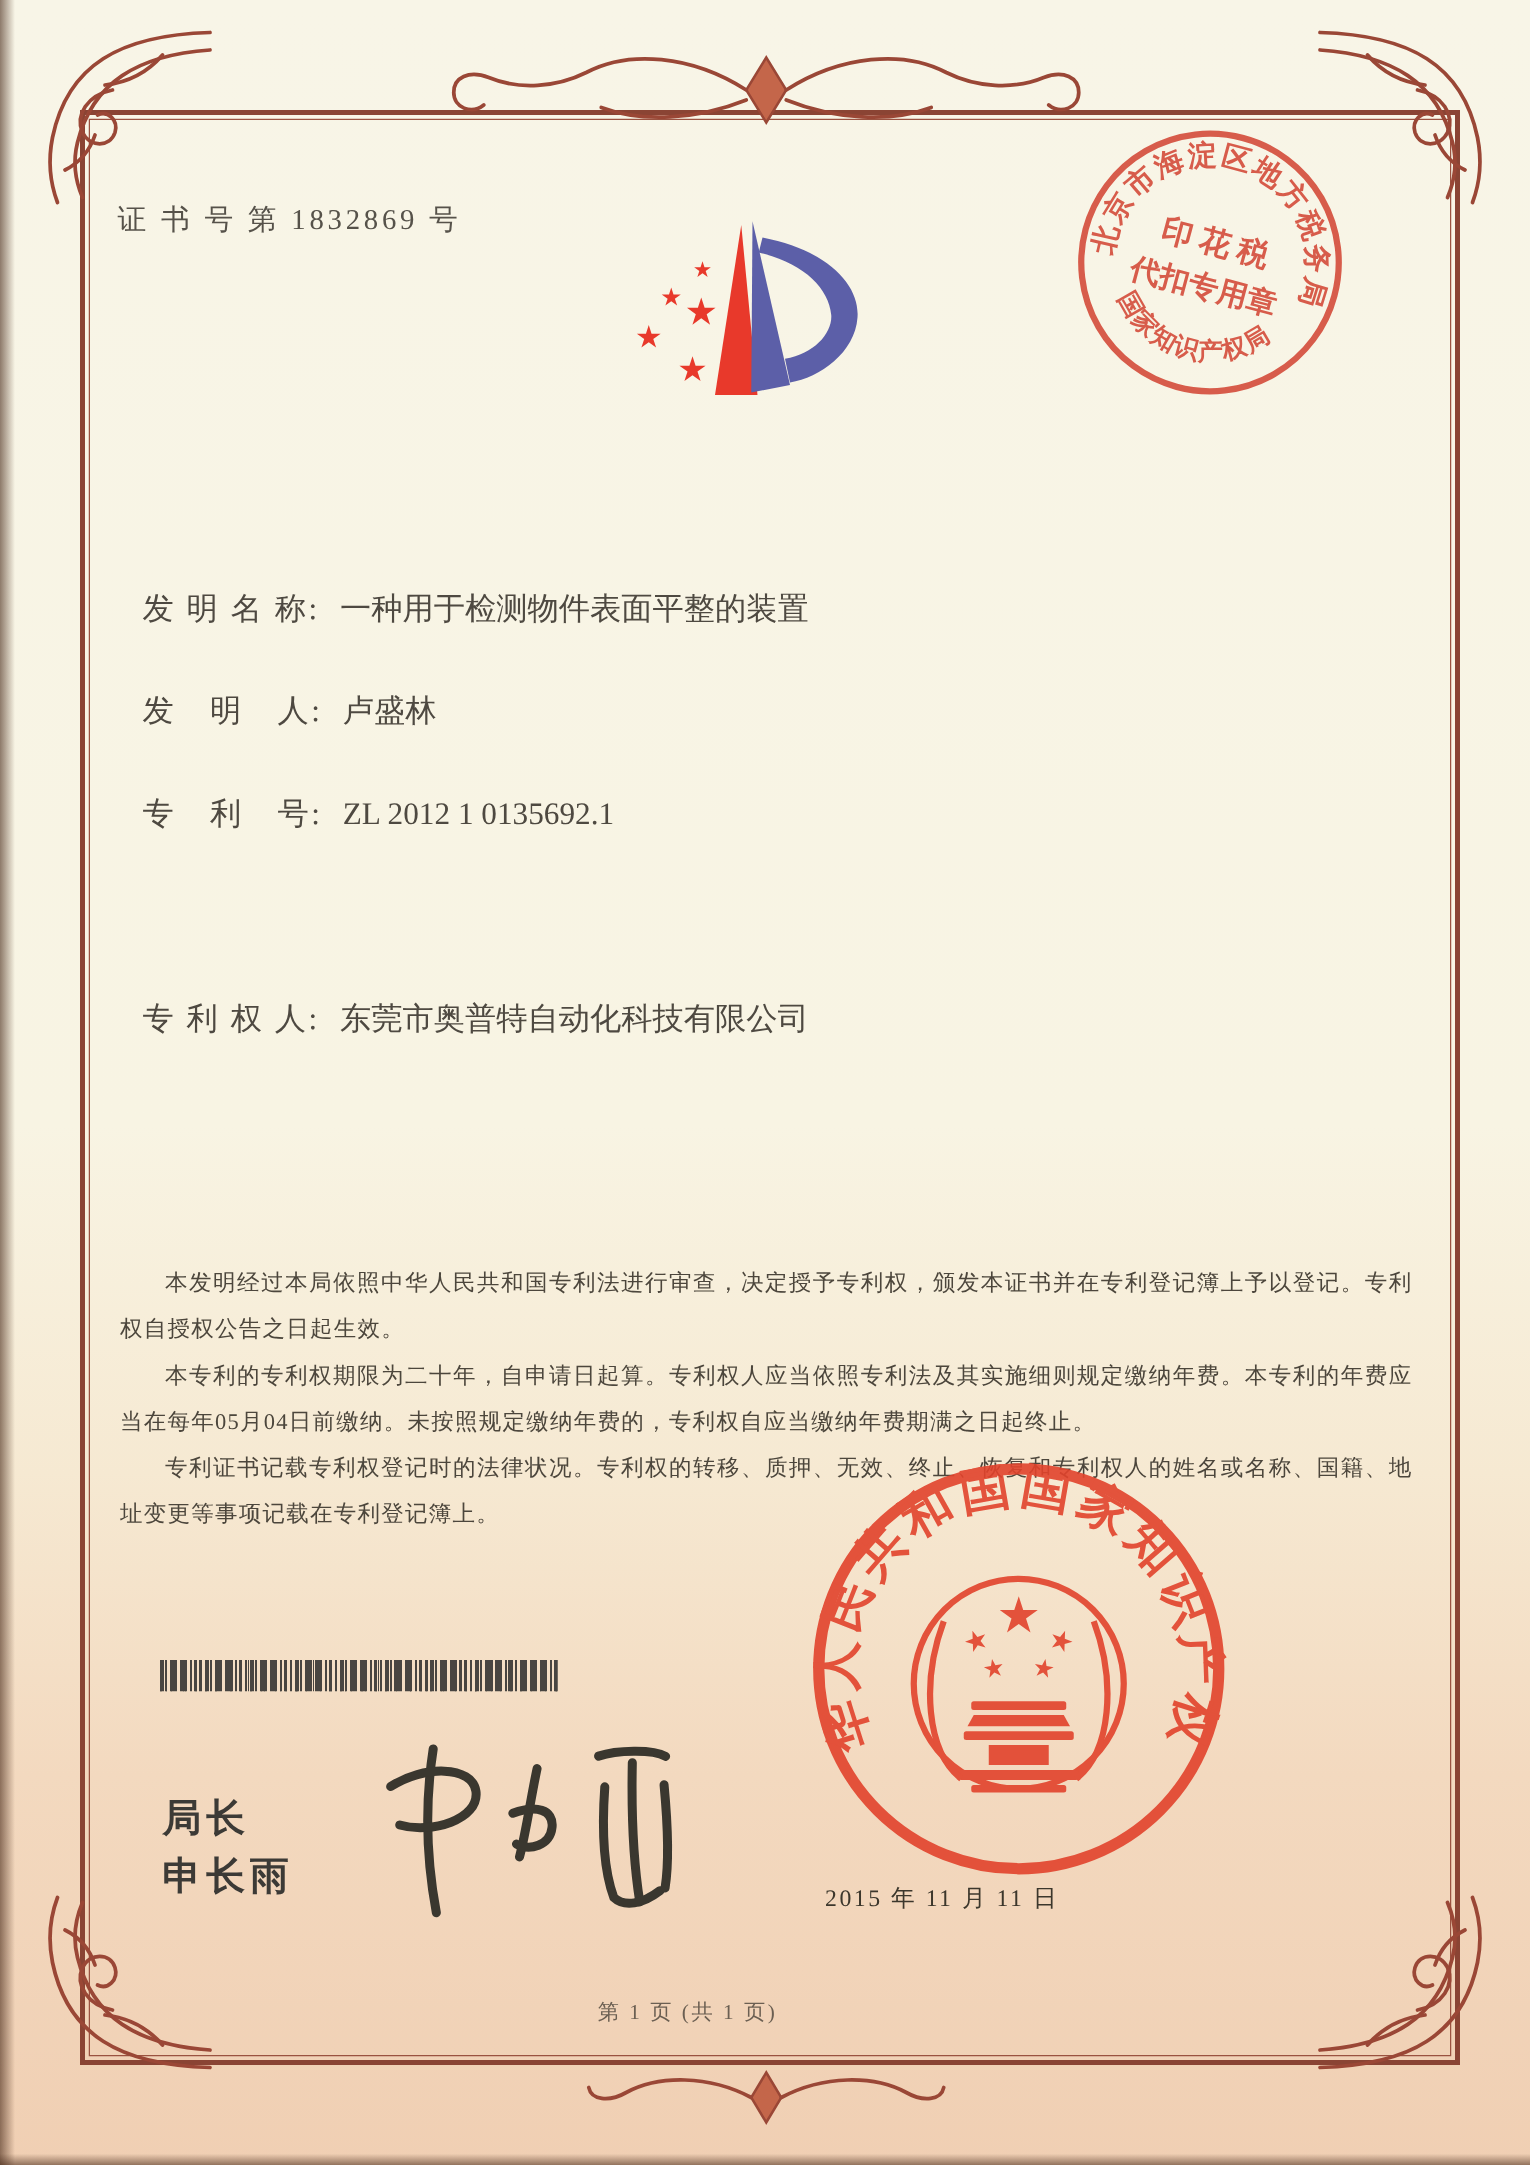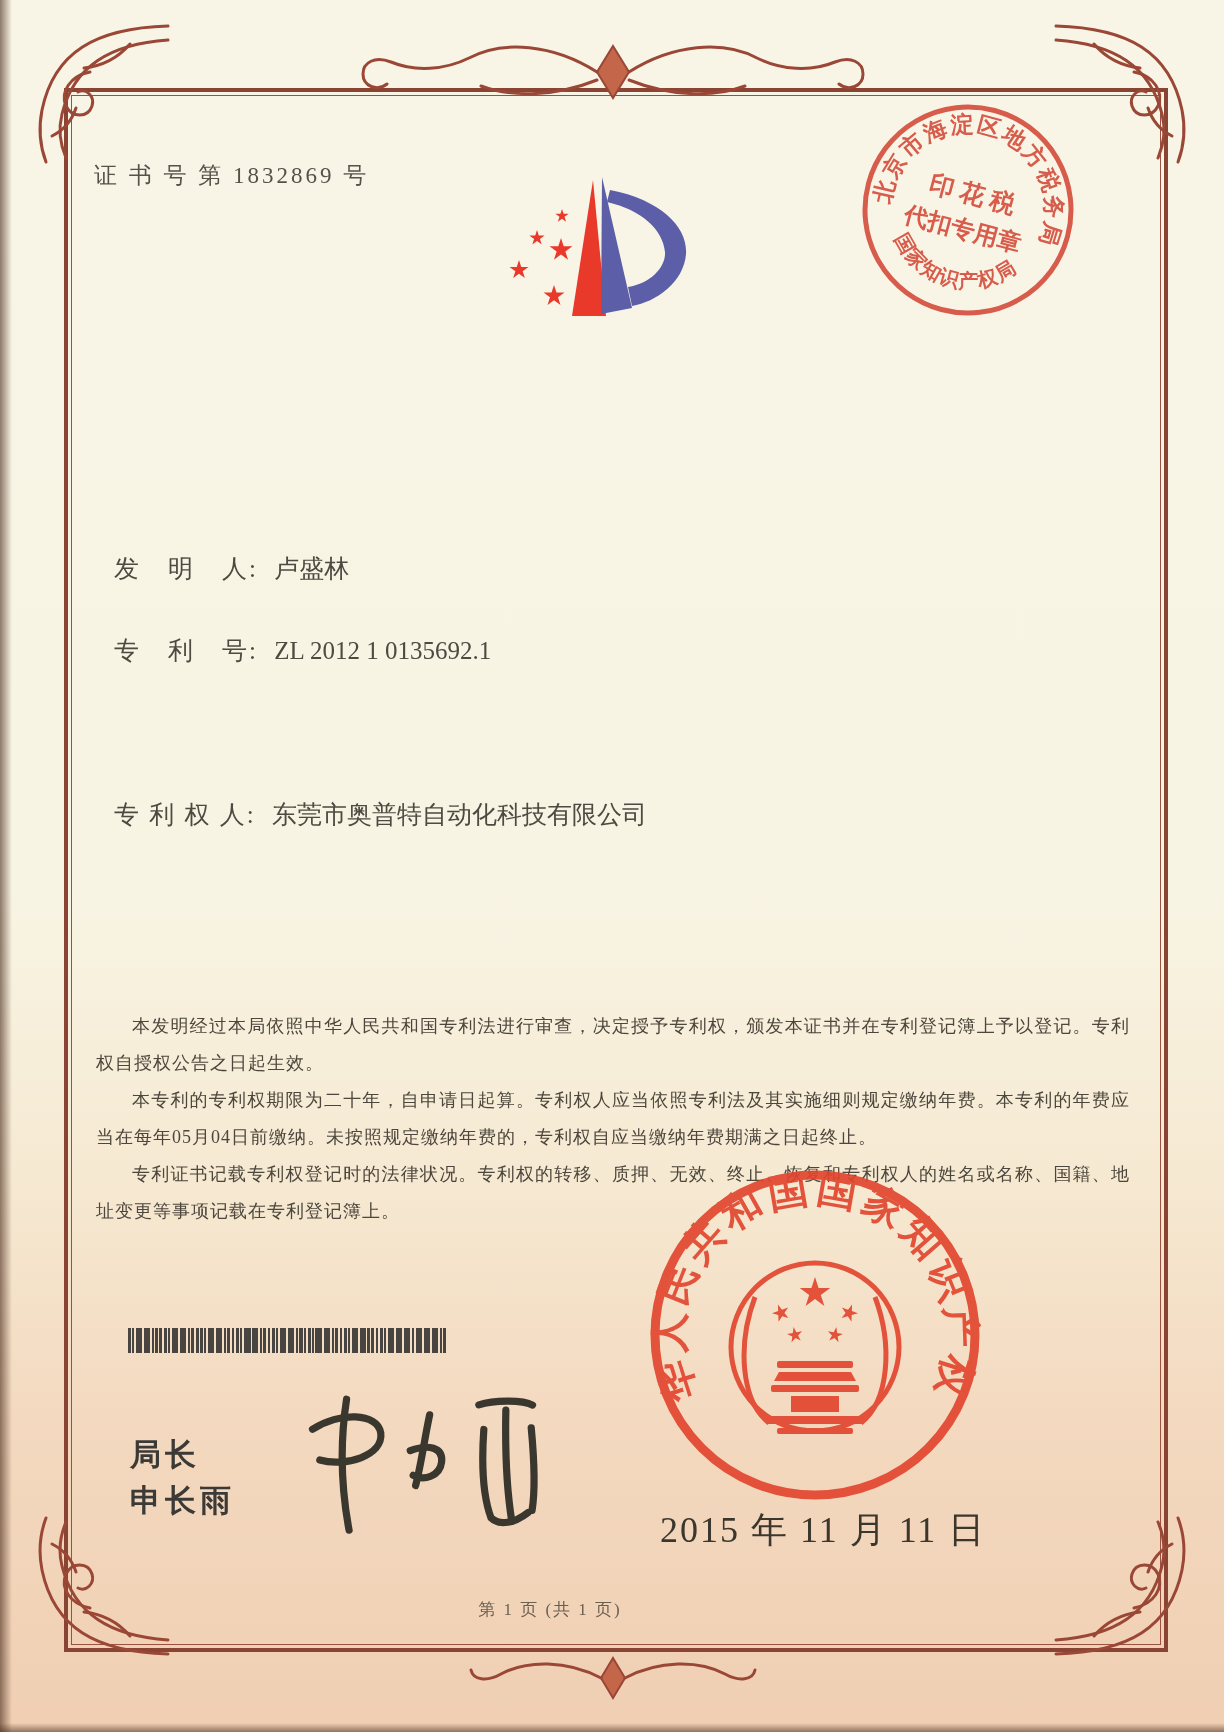--- a/index.html
+++ b/index.html
@@ -44,21 +44,21 @@
       repeating-linear-gradient(90deg,#2b2b2b 0 2px,transparent 2px 4px),
       repeating-linear-gradient(90deg,#2b2b2b 0 3px,transparent 3px 9px),
       repeating-linear-gradient(90deg,transparent 0 5px,#2b2b2b 5px 6px,transparent 6px 13px);}
   .signer{position:absolute;left:130px;font-family:"Liberation Sans","DejaVu Sans",sans-serif;
     font-weight:700;color:#3c3a36;font-size:31px;letter-spacing:4px;}
   .signer.title{top:1434px;}
   .signer.name{top:1480px;}
   .signature{position:absolute;left:278px;top:1378px;width:290px;height:165px;transform:rotate(-2deg);}
 
   .seal{position:absolute;left:645px;top:1165px;width:340px;height:340px;opacity:.9;}
-  .seal-date{position:absolute;left:660px;top:1506px;font-size:36px;color:#3c372c;letter-spacing:2px;z-index:5;}
+  .seal-date{position:absolute;left:660px;top:1506px;font-size:19px;color:#3c372c;letter-spacing:2px;z-index:5;}
   .footer{position:absolute;left:400px;top:1598px;width:300px;text-align:center;
     font-size:17px;color:#6b5f52;letter-spacing:2px;}
 </style>
 </head>
 <body>
 
 <div class="page">
 
   <div class="frame"></div>
 
@@ -140,20 +140,24 @@
       <textPath href="#stampTopArc" startOffset="50%" text-anchor="middle">北京市海淀区地方税务局</textPath>
     </text>
     <text font-size="20" fill="#d5503e" letter-spacing="1" font-weight="700">
       <textPath href="#stampBottomArc" startOffset="50%" text-anchor="middle">国家知识产权局</textPath>
     </text>
     <text x="120" y="112" font-size="25" fill="#d5503e" text-anchor="middle" font-weight="700">印 花 税</text>
     <text x="120" y="148" font-size="24" fill="#d5503e" text-anchor="middle" font-weight="700">代扣专用章</text>
   </svg>
 
 
+  <div class="field f0">
+    <span class="lbl">发 明 名 称:</span>
+    <span class="val">一种用于检测物件表面平整的装置</span>
+  </div>
   <div class="field f1">
     <span class="lbl">发　明　人:</span>
     <span class="val">卢盛林</span>
   </div>
   <div class="field f2">
     <span class="lbl">专　利　号:</span>
     <span class="val">ZL 2012 1 0135692.1</span>
   </div>
   <div class="field f4">
     <span class="lbl">专 利 权 人:</span>

